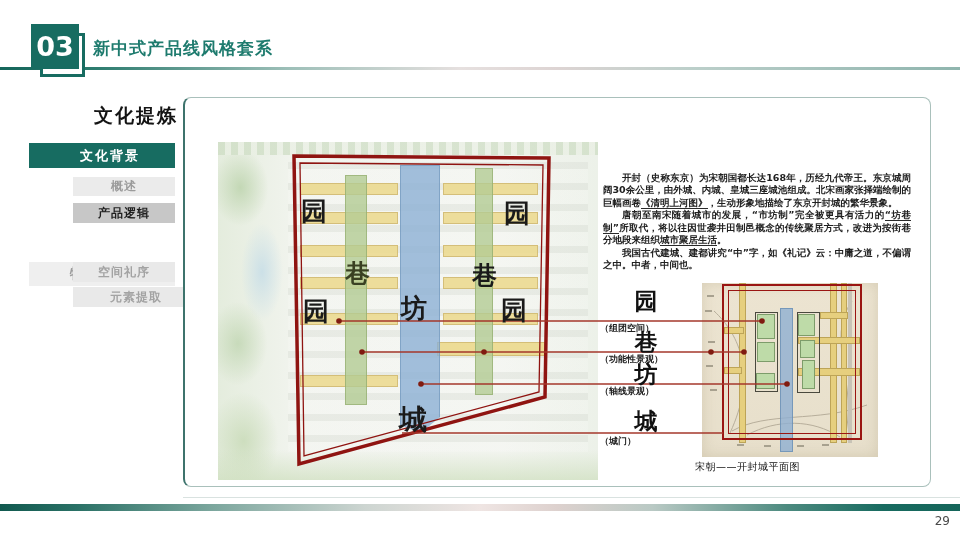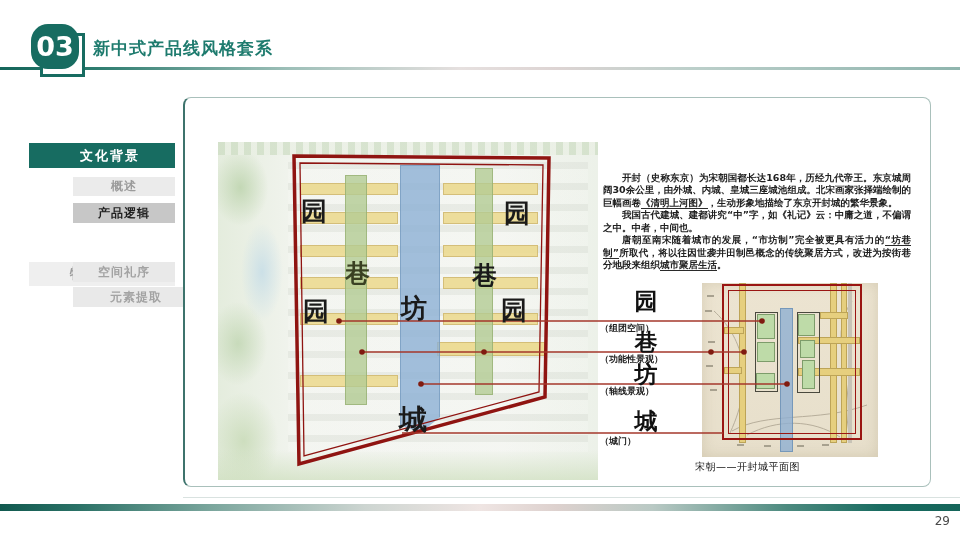--- a/index.html
+++ b/index.html
@@ -8,21 +8,21 @@
     position:relative; width:960px; height:543px; background:#fff;
     font-family:"DejaVu Sans","Liberation Sans",sans-serif; overflow:hidden;
   }
   .abs { position:absolute; }
 
   
   .hdr-line { left:0; top:67px; width:960px; height:3px;
     background:linear-gradient(90deg,#14655a 0%,#2d7c6f 10%,#9dbfb8 30%,#e6e0df 48%,#ddd4d3 58%,#bccfca 72%,#8fb5ae 100%); }
   .hdr-outline-sq { left:40px; top:33px; width:45px; height:44px; background:#fff; border:3px solid #176c61; z-index:2; }
   .hdr-num-sq { left:31px; top:24px; width:48px; height:45px; background:#176c61; color:#fff;
-    display:flex; align-items:center; justify-content:center; font-size:27px; font-weight:bold; z-index:3;border-radius:17px; }
+    display:flex; align-items:center; justify-content:center; font-size:27px; font-weight:bold; z-index:3; }
   .hdr-title { left:93px; top:37px; font-size:17px; font-weight:bold; color:#1e7b6e; letter-spacing:1px; z-index:3; }
 
   
   .side-title { left:30px; top:103px; width:148px; text-align:right; font-size:19px; font-weight:bold; color:#141414; letter-spacing:2px; }
   .nav-item { display:flex; align-items:center; justify-content:center; font-weight:bold; cursor:pointer; }
   .it-0 { left:29px; top:143px; width:146px; height:25px; background:#176c61; color:#fff; font-size:13px; letter-spacing:2px;padding-left:16px; }
   .it-1 { left:73px; top:177px; width:102px; height:19px; background:#ebebeb; color:#9b9b9b; font-size:12px; letter-spacing:1px; }
   .it-2 { left:73px; top:203px; width:102px; height:20px; background:#c7c7c7; color:#1f1f1f; font-size:12px; letter-spacing:1px; }
   .it-3 { left:29px; top:229px; width:146px; height:24px; background:#efefef; color:#9b9b9b; font-size:14px; letter-spacing:2px;margin-top:33px; }
   .it-4 { left:73px; top:262px; width:102px; height:20px; background:#e9e9e9; color:#a3a3a3; font-size:12px; letter-spacing:1px; }
@@ -105,20 +105,21 @@
 
 <div class="slide">
 
   <div class="abs hdr-line"></div>
   <div class="abs hdr-outline-sq"></div>
   <div class="abs hdr-num-sq">
     <span>03</span>
   </div>
   <div class="abs hdr-title">新中式产品线风格套系</div>
 
+  <div class="abs side-title">文化提炼</div>
   <div class="abs nav-item it-0">
       <span>文化背景</span>
     </div>
   <div class="abs nav-item it-1">
       <span>概述</span>
     </div>
   <div class="abs nav-item it-2">
       <span>产品逻辑</span>
     </div>
   <div class="abs nav-item it-3">
@@ -161,22 +162,22 @@
   <div class="abs dchar" style="left:504px; top:200px;">园</div>
   <div class="abs dchar dc-xl" style="left:345px; top:261px; font-size:25px;">巷</div>
   <div class="abs dchar" style="left:472px; top:263px; font-size:25px;">巷</div>
   <div class="abs dchar" style="left:401px; top:295px;">坊</div>
   <div class="abs dchar" style="left:303px; top:298px;">园</div>
   <div class="abs dchar" style="left:501px; top:297px;">园</div>
   <div class="abs dchar dc-big" style="left:399px; top:406px;">城</div>
 
   <div class="abs article">
     <p><span class="bld">开封（史称东京）</span><span>为宋朝国都长达168年，历经九代帝王。东京城周阔30余公里，由外城、内城、皇城三座城池组成。北宋画家张择端绘制的巨幅画卷</span><span class="hl">《清明上河图》</span><span>，生动形象地描绘了东京开封城的繁华景象。</span></p>
+    <p><span>唐朝至南宋随着城市的发展，“市坊制”完全被更具有活力的</span><span class="hl">“坊巷制”</span><span>所取代，将以往因世袭井田制邑概念的传统聚居方式，改进为按街巷分地段来组织</span><span class="hl">城市聚居生活</span><span>。</span></p>
     <p><span>我国古代建城、建都讲究</span><span class="bld">“中”</span><span>字，如《礼记》云：中庸之道，不偏谓之中。中者，中间也。</span></p>
-    <p><span>唐朝至南宋随着城市的发展，“市坊制”完全被更具有活力的</span><span class="hl">“坊巷制”</span><span>所取代，将以往因世袭井田制邑概念的传统聚居方式，改进为按街巷分地段来组织</span><span class="hl">城市聚居生活</span><span>。</span></p>
   </div>
 
   <div class="abs lbl-char" style="top:290px;">园</div>
   <div class="abs lbl-cap" style="top:323px;">（组团空间）</div>
   <div class="abs lbl-char" style="top:331px;">巷</div>
   <div class="abs lbl-cap" style="top:354px;">（功能性景观）</div>
   <div class="abs lbl-char" style="top:363px;">坊</div>
   <div class="abs lbl-cap" style="top:386px;">（轴线景观）</div>
   <div class="abs lbl-char" style="top:410px;">城</div>
   <div class="abs lbl-cap" style="top:436px;">（城门）</div>

